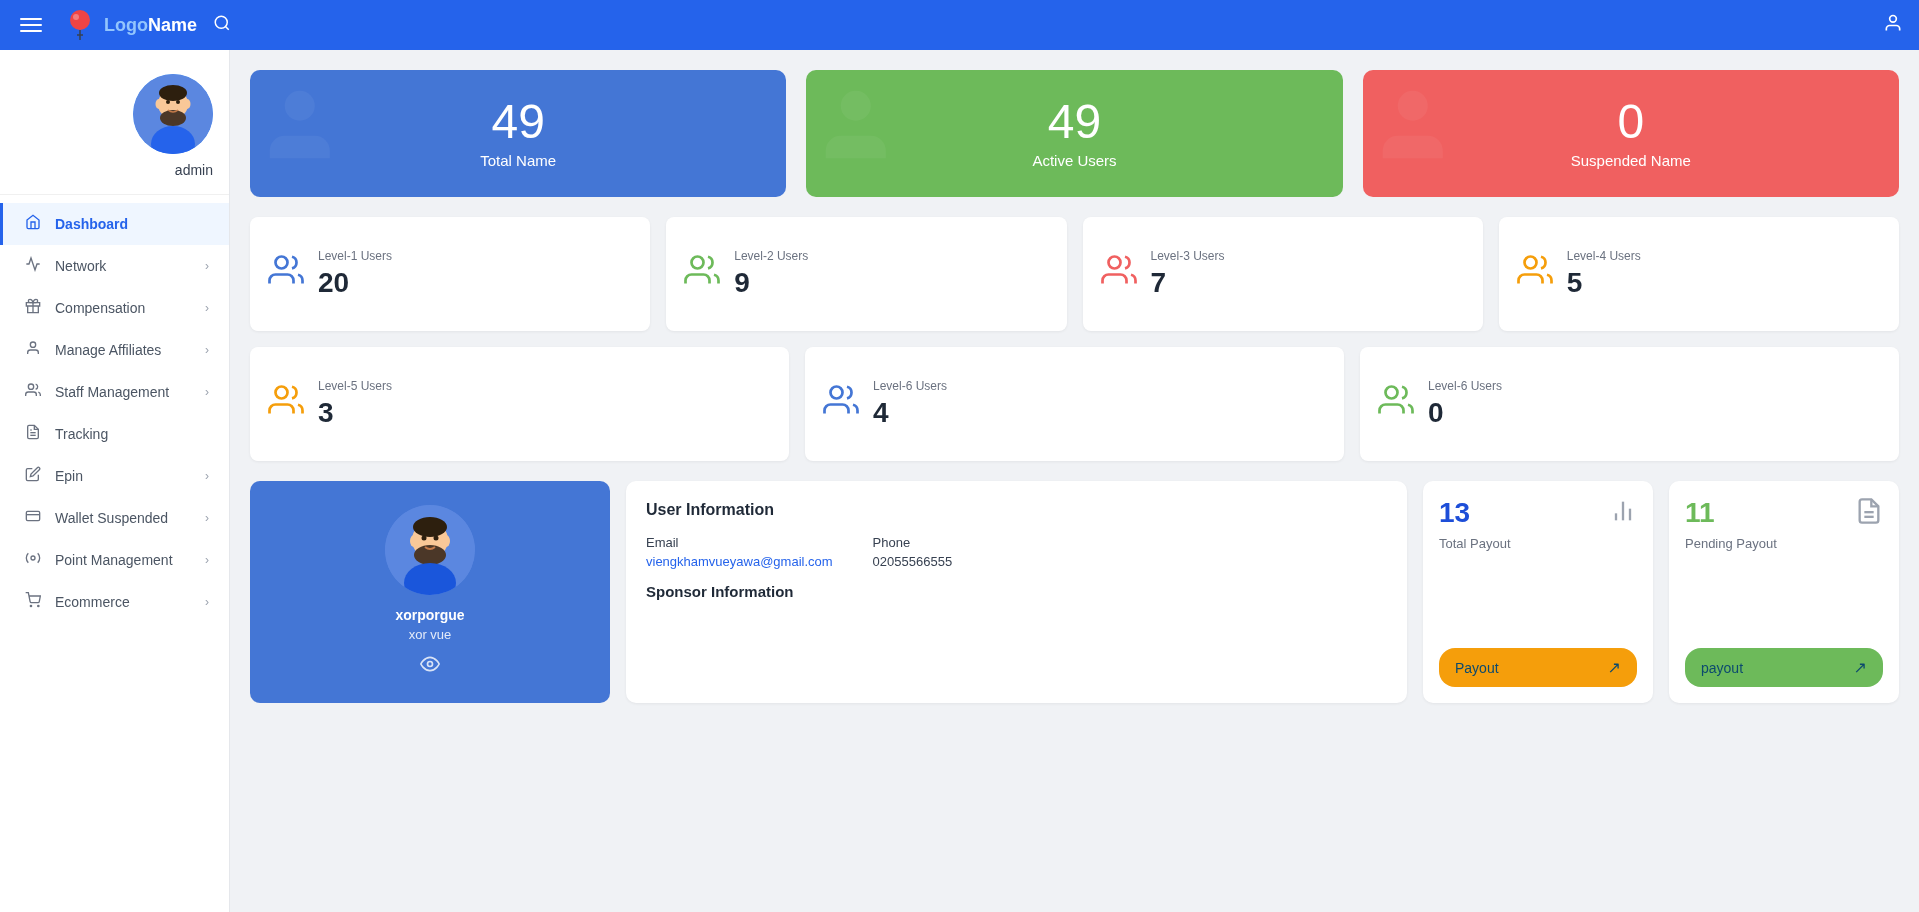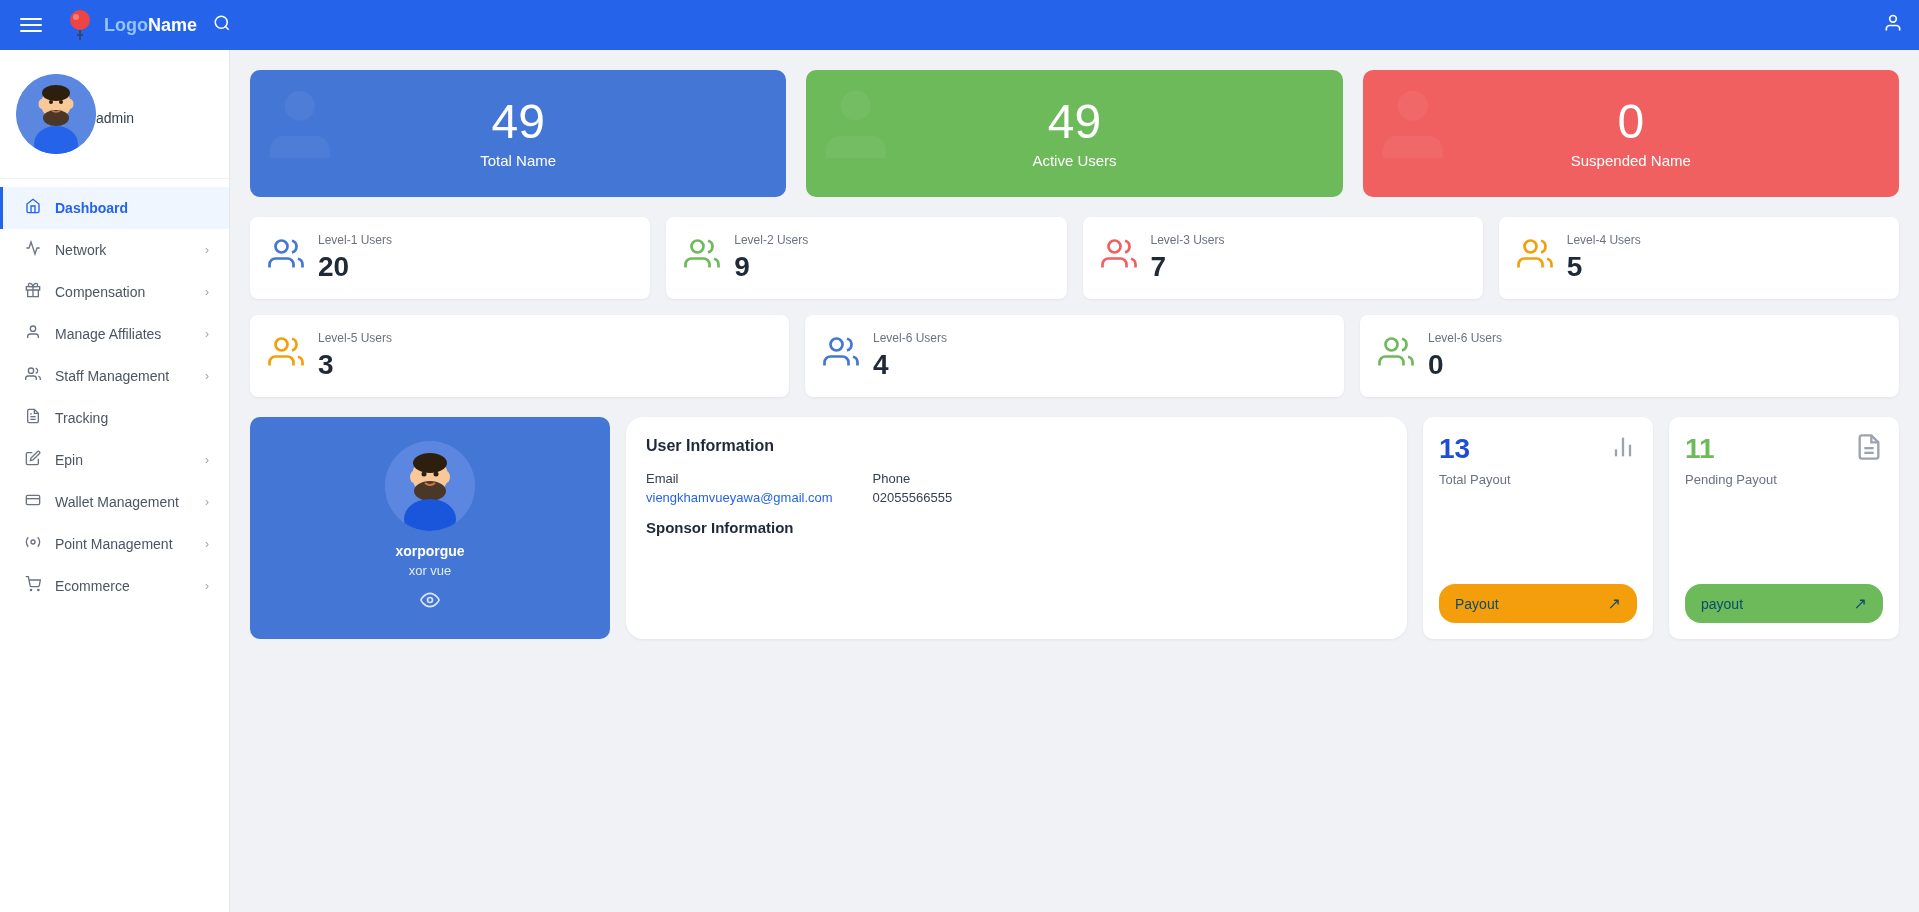--- a/index.html
+++ b/index.html
@@ -33,22 +33,22 @@
       width: 230px;
       background: white;
       flex-shrink: 0;
       overflow-y: auto;
       display: flex;
       flex-direction: column;
       border-right: 1px solid #e5e7eb;
     }
     .sidebar-profile {
       display: flex;
-      flex-direction: row;
-      align-items: center;
+      flex-direction: column;
+      align-items: flex-end;
       padding: 24px 16px 16px;
       border-bottom: 1px solid #f0f0f0;
     }
     .avatar-circle {
       width: 80px;
       height: 80px;
       border-radius: 50%;
       background: linear-gradient(135deg, #60a5fa, #3b82f6);
       display: flex;
       align-items: center;
@@ -110,21 +110,21 @@
       transform: translateY(-50%);
       opacity: 0.2;
       font-size: 80px;
     }
 
     
     .level-cards { display: grid; grid-template-columns: 1fr 1fr 1fr 1fr; gap: 16px; margin-bottom: 16px; }
     .level-card {
       background: white;
       border-radius: 8px;
-      padding: 16px 18px;
+      padding: 32px 18px;
       display: flex;
       align-items: center;
       gap: 14px;
       box-shadow: 0 1px 3px rgba(0,0,0,0.06);
     }
     .level-icon { font-size: 32px; }
     .level-info {}
     .level-title { font-size: 12px; color: #6b7280; margin-bottom: 4px; }
     .level-count { font-size: 28px; font-weight: 600; color: #1f2937; }
 
@@ -142,21 +142,21 @@
       padding: 24px 16px;
       color: white;
     }
     .profile-avatar { width: 90px; height: 90px; border-radius: 50%; background: #5b87e0; overflow: hidden; display: flex; align-items: center; justify-content: center; margin-bottom: 12px; }
     .profile-name { font-size: 14px; font-weight: 600; margin-bottom: 4px; }
     .profile-sub { font-size: 13px; opacity: 0.85; margin-bottom: 12px; }
     .profile-eye { font-size: 18px; opacity: 0.8; cursor: pointer; }
 
     .user-info-card {
       background: white;
-      border-radius: 17px;
+      border-radius: 10px;
       padding: 20px;
       box-shadow: 0 1px 3px rgba(0,0,0,0.06);
     }
     .user-info-title { font-size: 16px; font-weight: 600; color: #1f2937; margin-bottom: 16px; }
     .info-row { display: flex; gap: 40px; margin-bottom: 8px; }
     .info-col-label { font-size: 13px; color: #374151; font-weight: 500; margin-bottom: 4px; }
     .info-col-value { font-size: 13px; color: #2563eb; }
     .info-col-value-dark { font-size: 13px; color: #374151; }
     .sponsor-title { font-size: 15px; font-weight: 600; color: #1f2937; margin-top: 14px; margin-bottom: 8px; }
 
@@ -346,21 +346,21 @@
         <span class="nav-chevron">›</span>
       </div>
 
       <div class="nav-item">
         <span class="nav-icon">
           <svg width="16" height="16" viewBox="0 0 24 24" fill="none" stroke="#6b7280" stroke-width="2">
             <rect x="2" y="5" width="20" height="14" rx="2"></rect>
               <line x1="2" y1="10" x2="22" y2="10"></line>
           </svg>
         </span>
-        <span class="nav-label">Wallet Management</span>
+        <span class="nav-label">Wallet Suspended</span>
         <span class="nav-chevron">›</span>
       </div>
 
       <div class="nav-item">
         <span class="nav-icon">
           <svg width="16" height="16" viewBox="0 0 24 24" fill="none" stroke="#6b7280" stroke-width="2">
             <circle cx="12" cy="12" r="3"></circle>
               <path d="M19.07 4.93a10 10 0 0 1 0 14.14M4.93 4.93a10 10 0 0 0 0 14.14"></path>
           </svg>
         </span>

